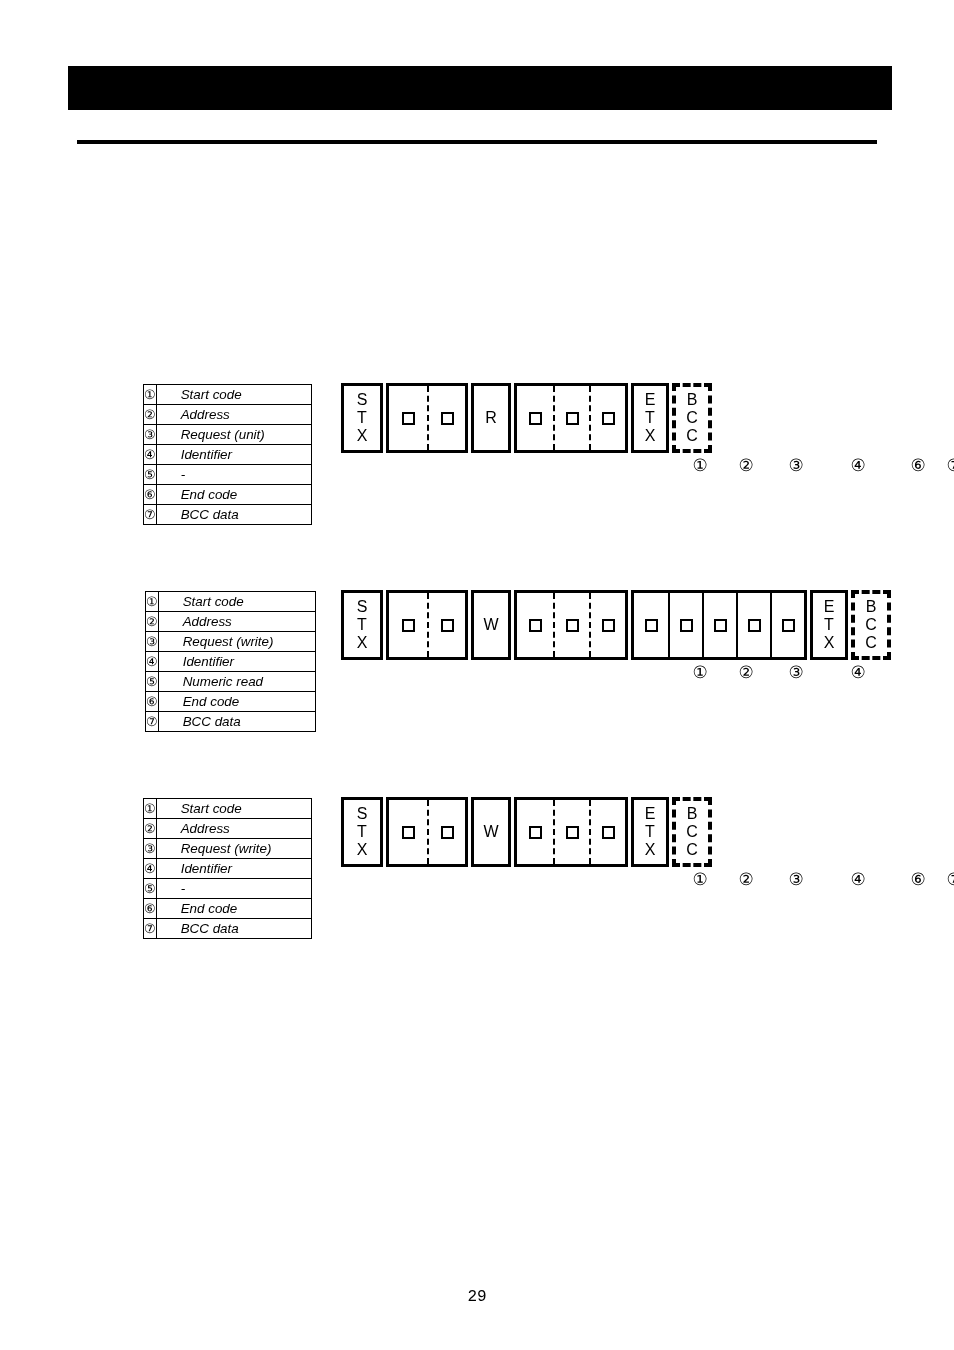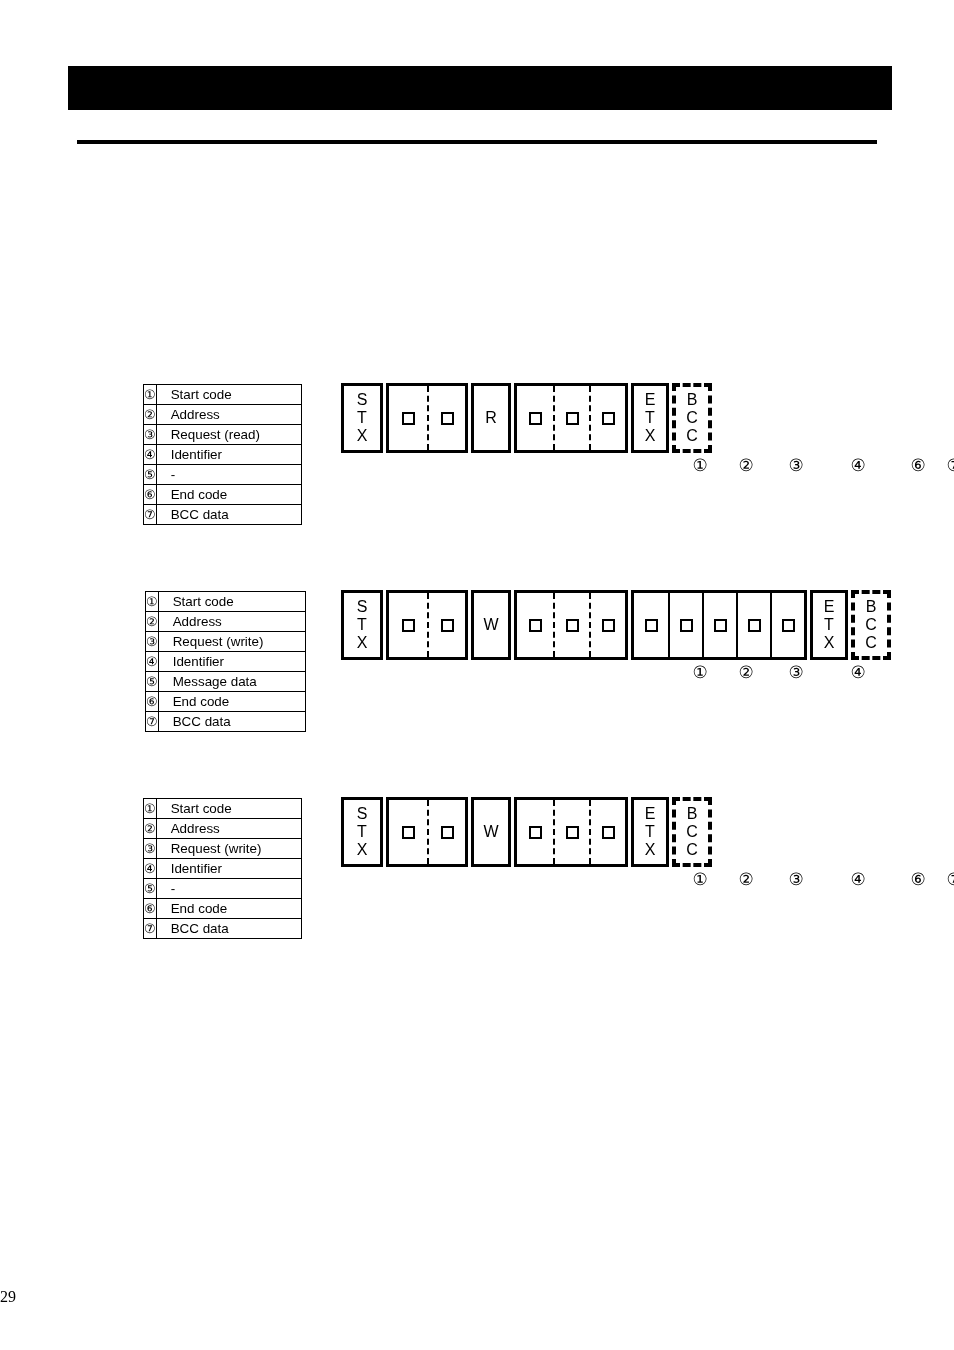--- a/index.html
+++ b/index.html
@@ -84,23 +84,24 @@
     border: 1px solid #000000;
     height: 17px;
     padding: 1px 0;
   }
   .legend td.num {
     width: 44px;
     text-align: center;
     font-size: 13px;
   }
   .legend td.desc {
-    padding-left: 14px;
+    padding-left: 24px;
     padding-right: 10px;
     white-space: nowrap;
+    font-style: italic;
   }
   #block-1 .legend td.desc { min-width: 120px; }
   #block-2 .legend td.desc { min-width: 122px; }
   #block-3 .legend td.desc { min-width: 120px; }
 
   
   .frame-wrap {
     position: absolute;
     left: 341px;
     top: 0;
@@ -164,22 +165,22 @@
     text-align: center;
     transform: translateX(-50%);
   }
 
   
   .page-number {
     position: absolute;
     left: 0;
     top: 1288px;
     width: 954px;
-    text-align: left;
-    font-family: Liberation Serif, serif;
+    text-align: center;
+    font-family: Liberation Mono, monospace;
     font-size: 16px;
   }
 </style>
 </head>
 <body>
 
 <div class="header-bar"></div>
 <div class="header-rule"></div>
 
 <div class="bullets">
@@ -191,21 +192,21 @@
         <tr>
           <td class="num">①</td>
           <td class="desc">Start code</td>
         </tr>
         <tr>
           <td class="num">②</td>
           <td class="desc">Address</td>
         </tr>
         <tr>
           <td class="num">③</td>
-          <td class="desc">Request (read)</td>
+          <td class="desc">Request (unit)</td>
         </tr>
         <tr>
           <td class="num">④</td>
           <td class="desc">Identifier</td>
         </tr>
         <tr>
           <td class="num">⑤</td>
           <td class="desc">-</td>
         </tr>
         <tr>
@@ -298,21 +299,21 @@
         <tr>
           <td class="num">③</td>
           <td class="desc">Request (write)</td>
         </tr>
         <tr>
           <td class="num">④</td>
           <td class="desc">Identifier</td>
         </tr>
         <tr>
           <td class="num">⑤</td>
-          <td class="desc">Message data</td>
+          <td class="desc">Numeric read</td>
         </tr>
         <tr>
           <td class="num">⑥</td>
           <td class="desc">End code</td>
         </tr>
         <tr>
           <td class="num">⑦</td>
           <td class="desc">BCC data</td>
         </tr>
       </tbody>

